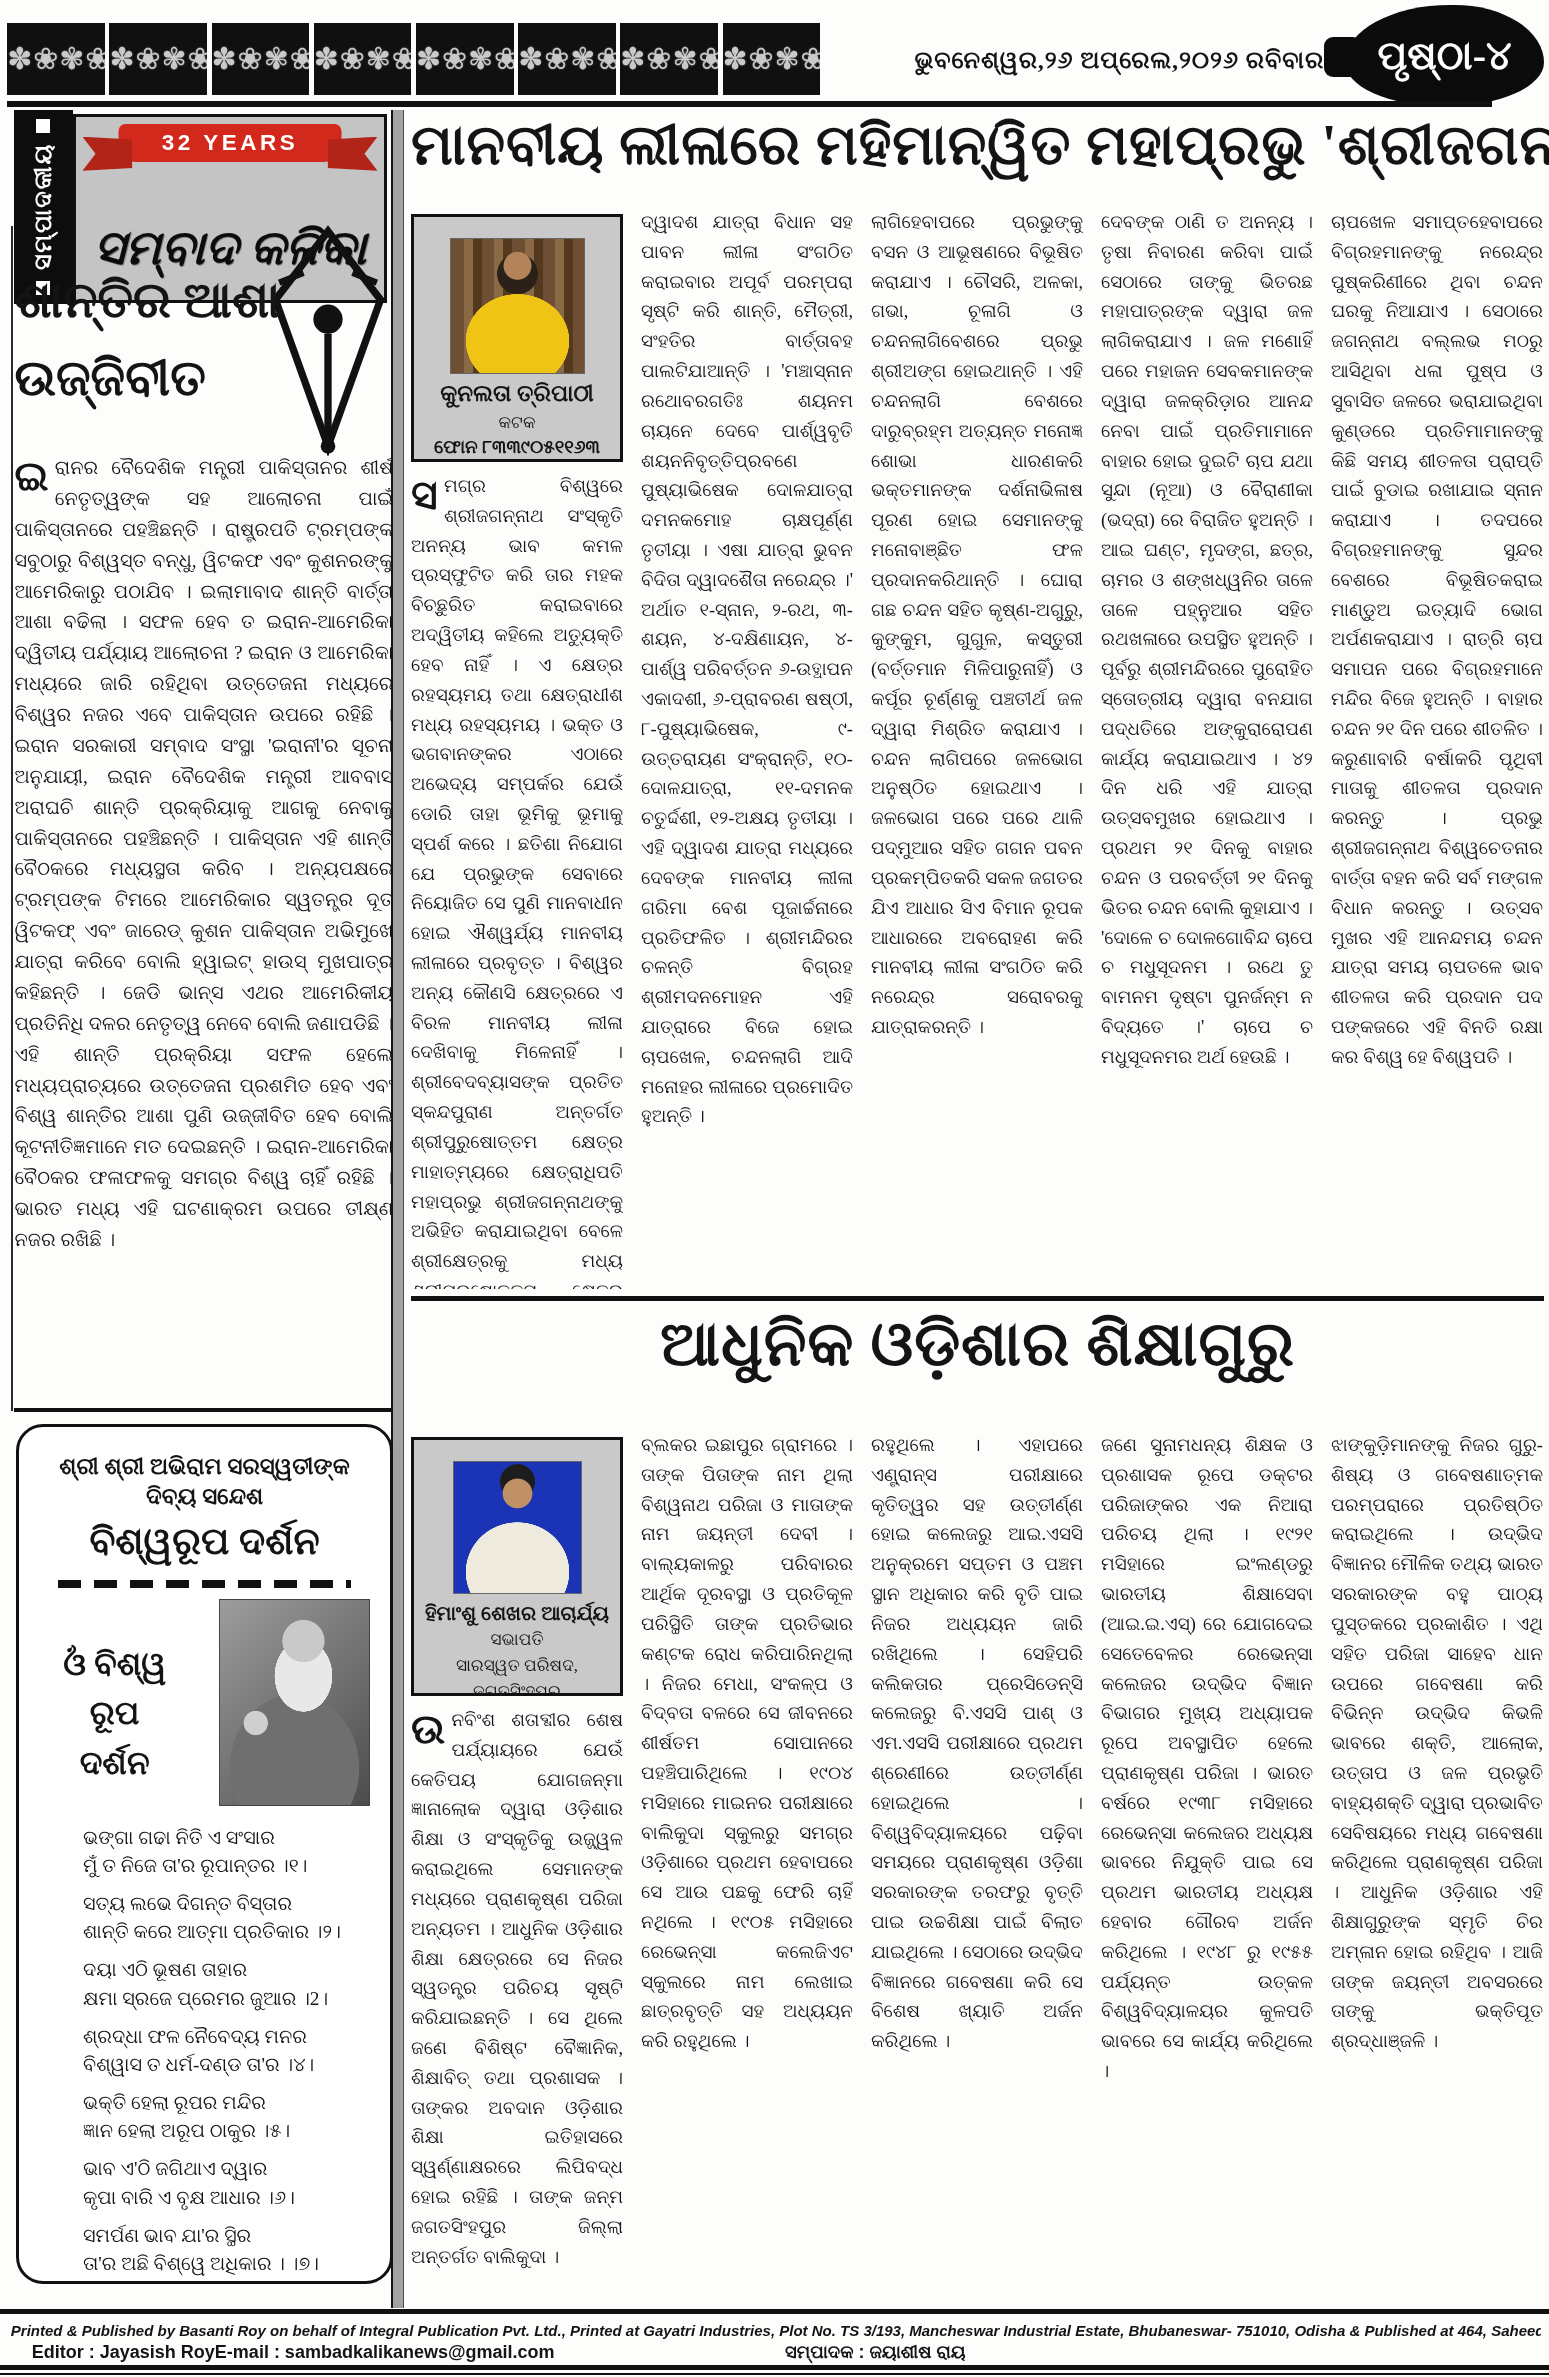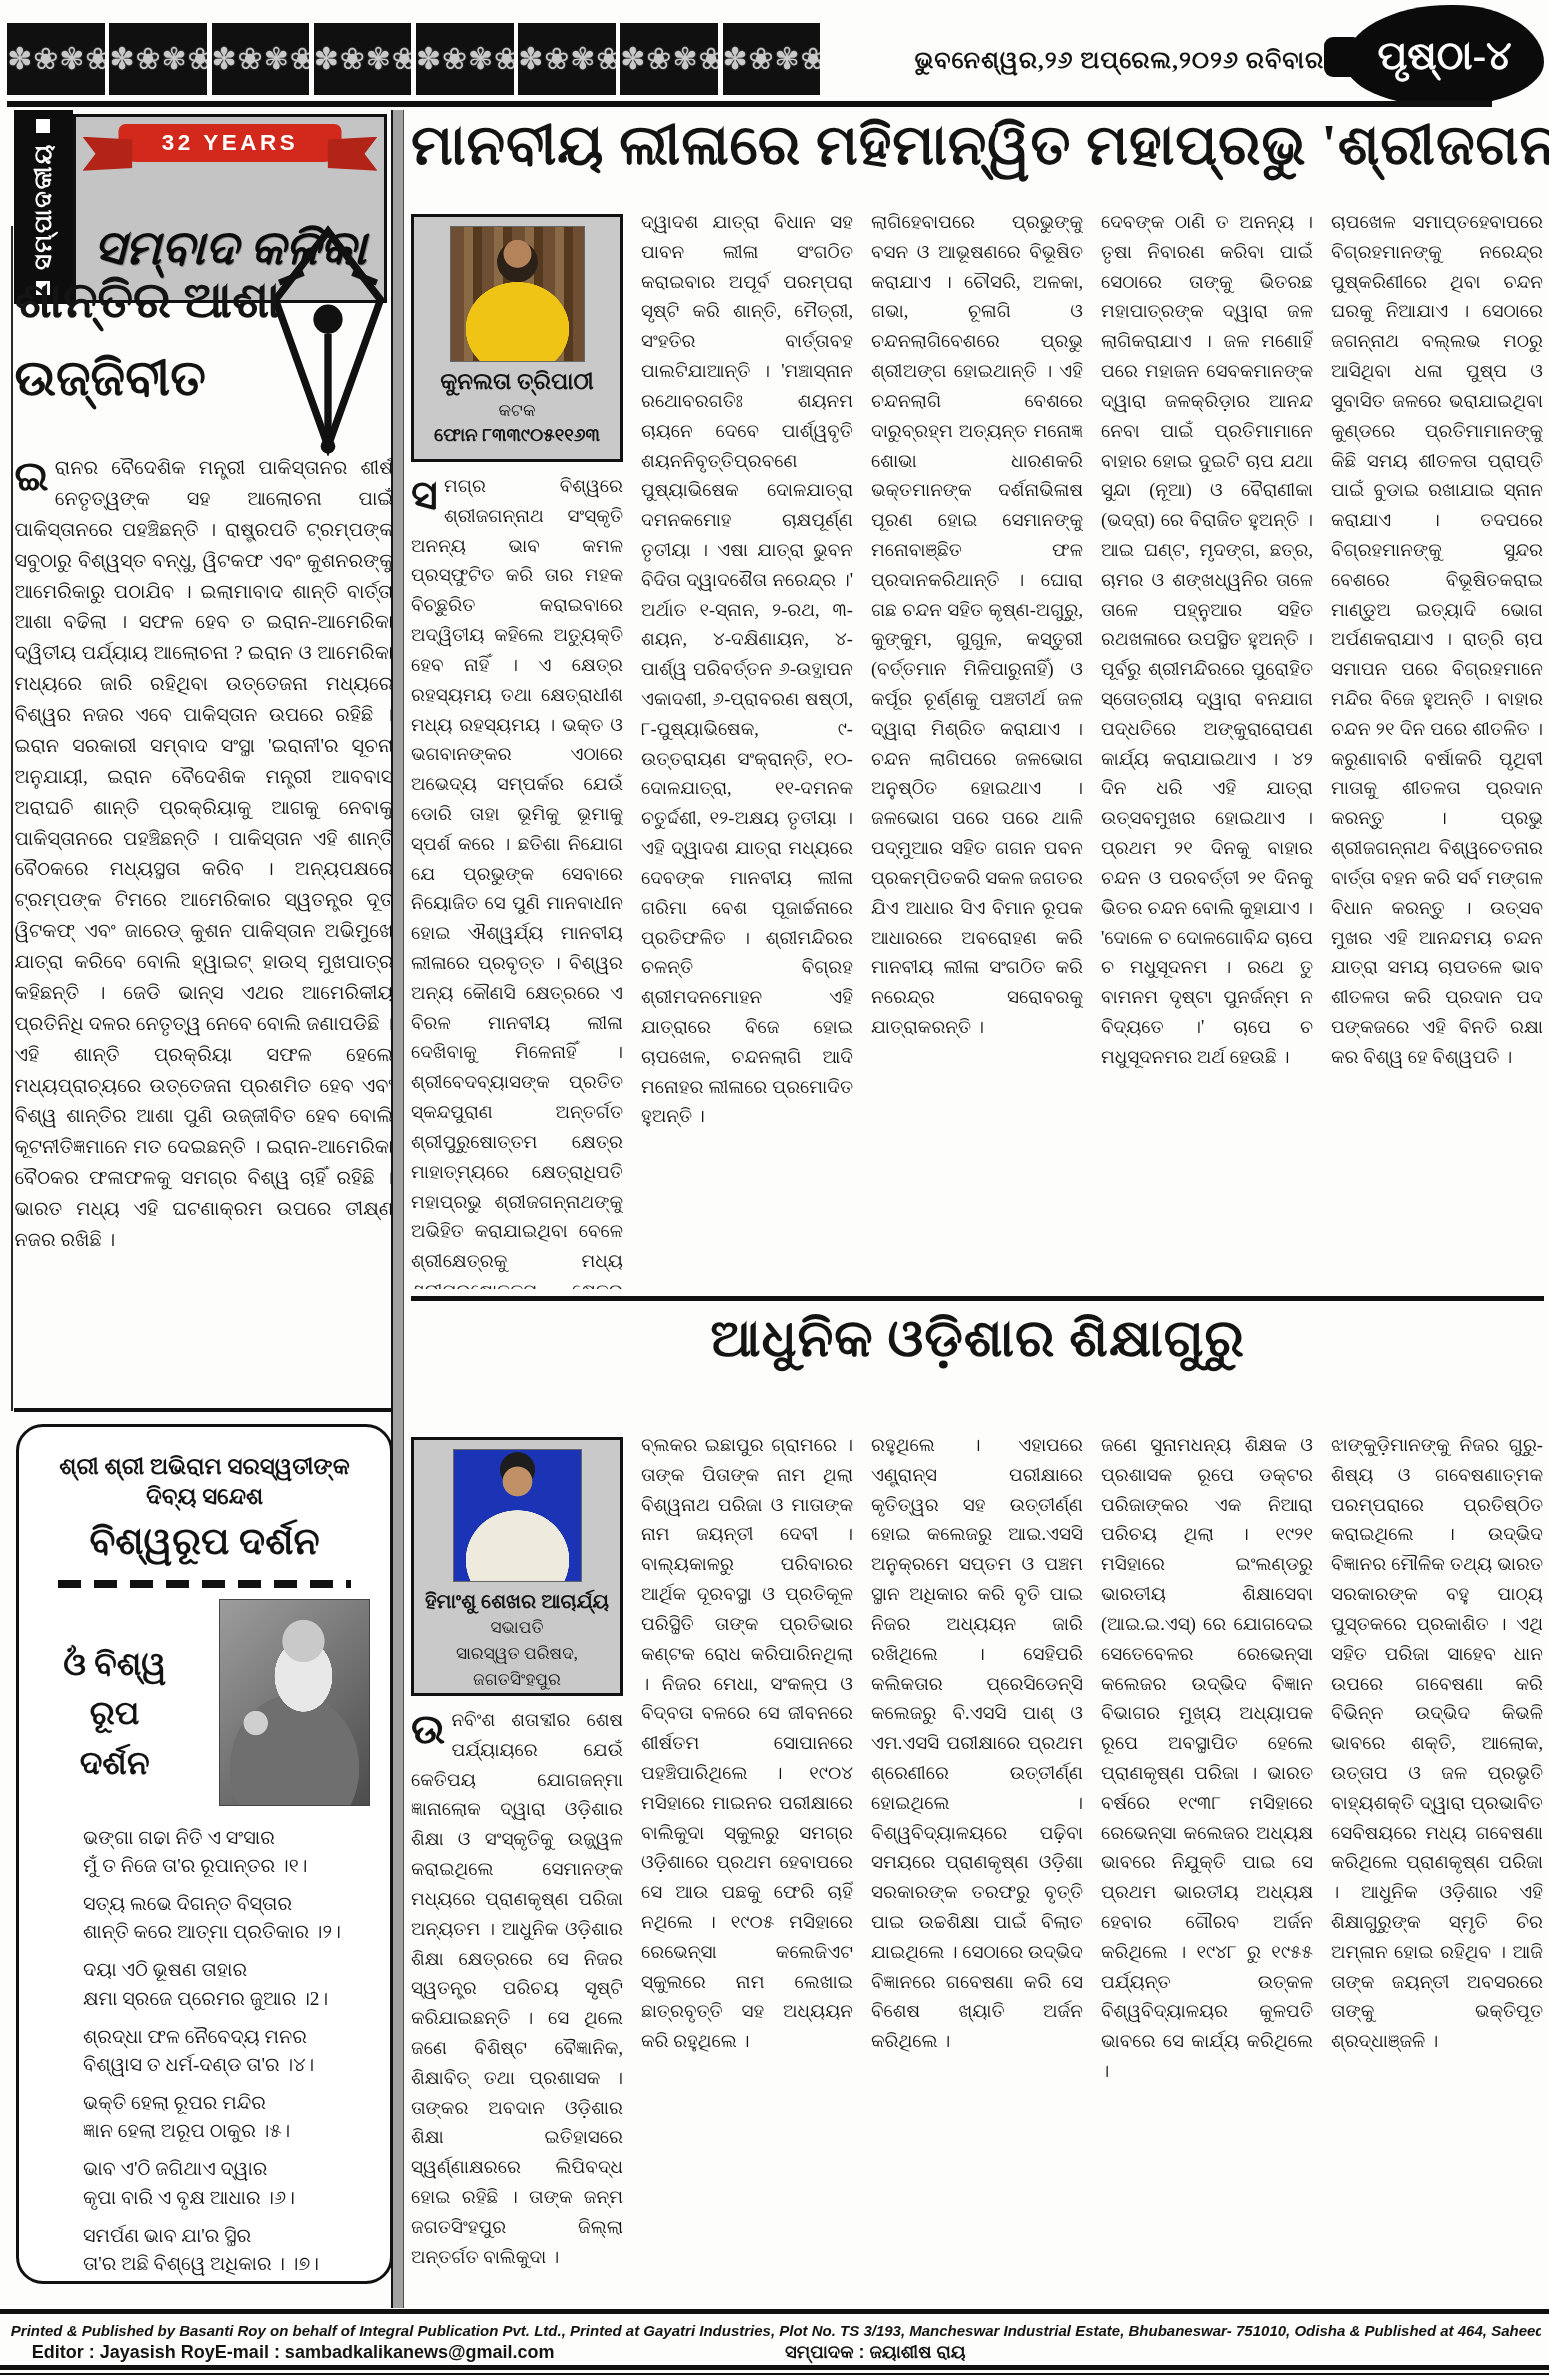--- a/index.html
+++ b/index.html
@@ -58,40 +58,40 @@
   .dropcap{float:left;font-size:41px;line-height:1.05;font-weight:bold;padding:1.8px 6.3px 0 0;}
   .ed-end-rule{left:13.5px;top:1408px;width:381px;height:3.6px;background:#111;}
 
   
   .vdivider{left:391px;top:110px;width:12.6px;height:2198px;background:#a2a2a2;
     border-left:2.7px solid #141414;border-right:0.9px solid #4a4a4a;}
 
   
   .headline1{left:411px;top:113px;width:1133px;text-align:center;
     font-size:56px;font-weight:800;white-space:nowrap;letter-spacing:0.9px;}
-  .author-box{border:3.6px solid #111;background:#c9c9c9;text-align:center;padding-top:9px;overflow:hidden;}
+  .author-box{border:3.6px solid #111;background:#c9c9c9;text-align:center;padding-top:21px;overflow:hidden;}
   .author-box1{left:411px;top:214px;width:212px;height:248px;}
   .photo{margin:0 auto;border:0.9px solid #666;}
   .photo1{width:135px;height:136px;
     background:
       radial-gradient(circle at 50% 20%, #b5835a 0 13.5px, rgba(0,0,0,0) 14.4px),
       radial-gradient(circle at 50% 26%, #2b2118 0 20px, rgba(0,0,0,0) 20.7px),
       radial-gradient(ellipse 52px 47px at 50% 76%, #f0c414 0 99%, rgba(0,0,0,0) 100%),
       repeating-linear-gradient(90deg,#6e4f33 0 12.6px,#8a6a44 12.6px 21.5px,#55391f 21.5px 30.5px);}
   .a-name{font-size:23px;font-weight:800;margin-top:7.2px;line-height:1.15;}
   .a-sub{font-size:17px;margin-top:4px;line-height:1.3;}
   .a-phone{font-size:18.4px;margin-top:3.6px;font-weight:bold;}
   .bodycol{position:absolute;width:212px;font-size:18.4px;line-height:1.62;
     text-align:justify;overflow:hidden;}
   .c-top{top:208px;height:1081px;}
   .rule-mid{left:411px;top:1296px;width:1133px;height:4.5px;background:#111;}
 
   
   .headline2{left:411px;top:1309px;width:1133px;text-align:center;
-    font-size:52px;font-weight:800;letter-spacing:0.9px;}
+    font-size:62px;font-weight:800;letter-spacing:0.9px;}
   .author-box2{left:411px;top:1437px;width:212px;height:259px;}
   .photo2{width:129px;height:133px;
     background:
       radial-gradient(circle at 50% 24%, #c09067 0 14.4px, rgba(0,0,0,0) 15.3px),
       radial-gradient(circle at 50% 15%, #1d1d1d 0 17px, rgba(0,0,0,0) 18px),
       radial-gradient(ellipse 52px 50px at 50% 84%, #eeeade 0 99%, rgba(0,0,0,0) 100%),
       linear-gradient(#1b34b5,#1b34b5);}
   .a2-name{font-size:20px;font-weight:800;margin-top:7.2px;line-height:1.2;}
   .c2-top{top:1431px;height:851px;}
 

